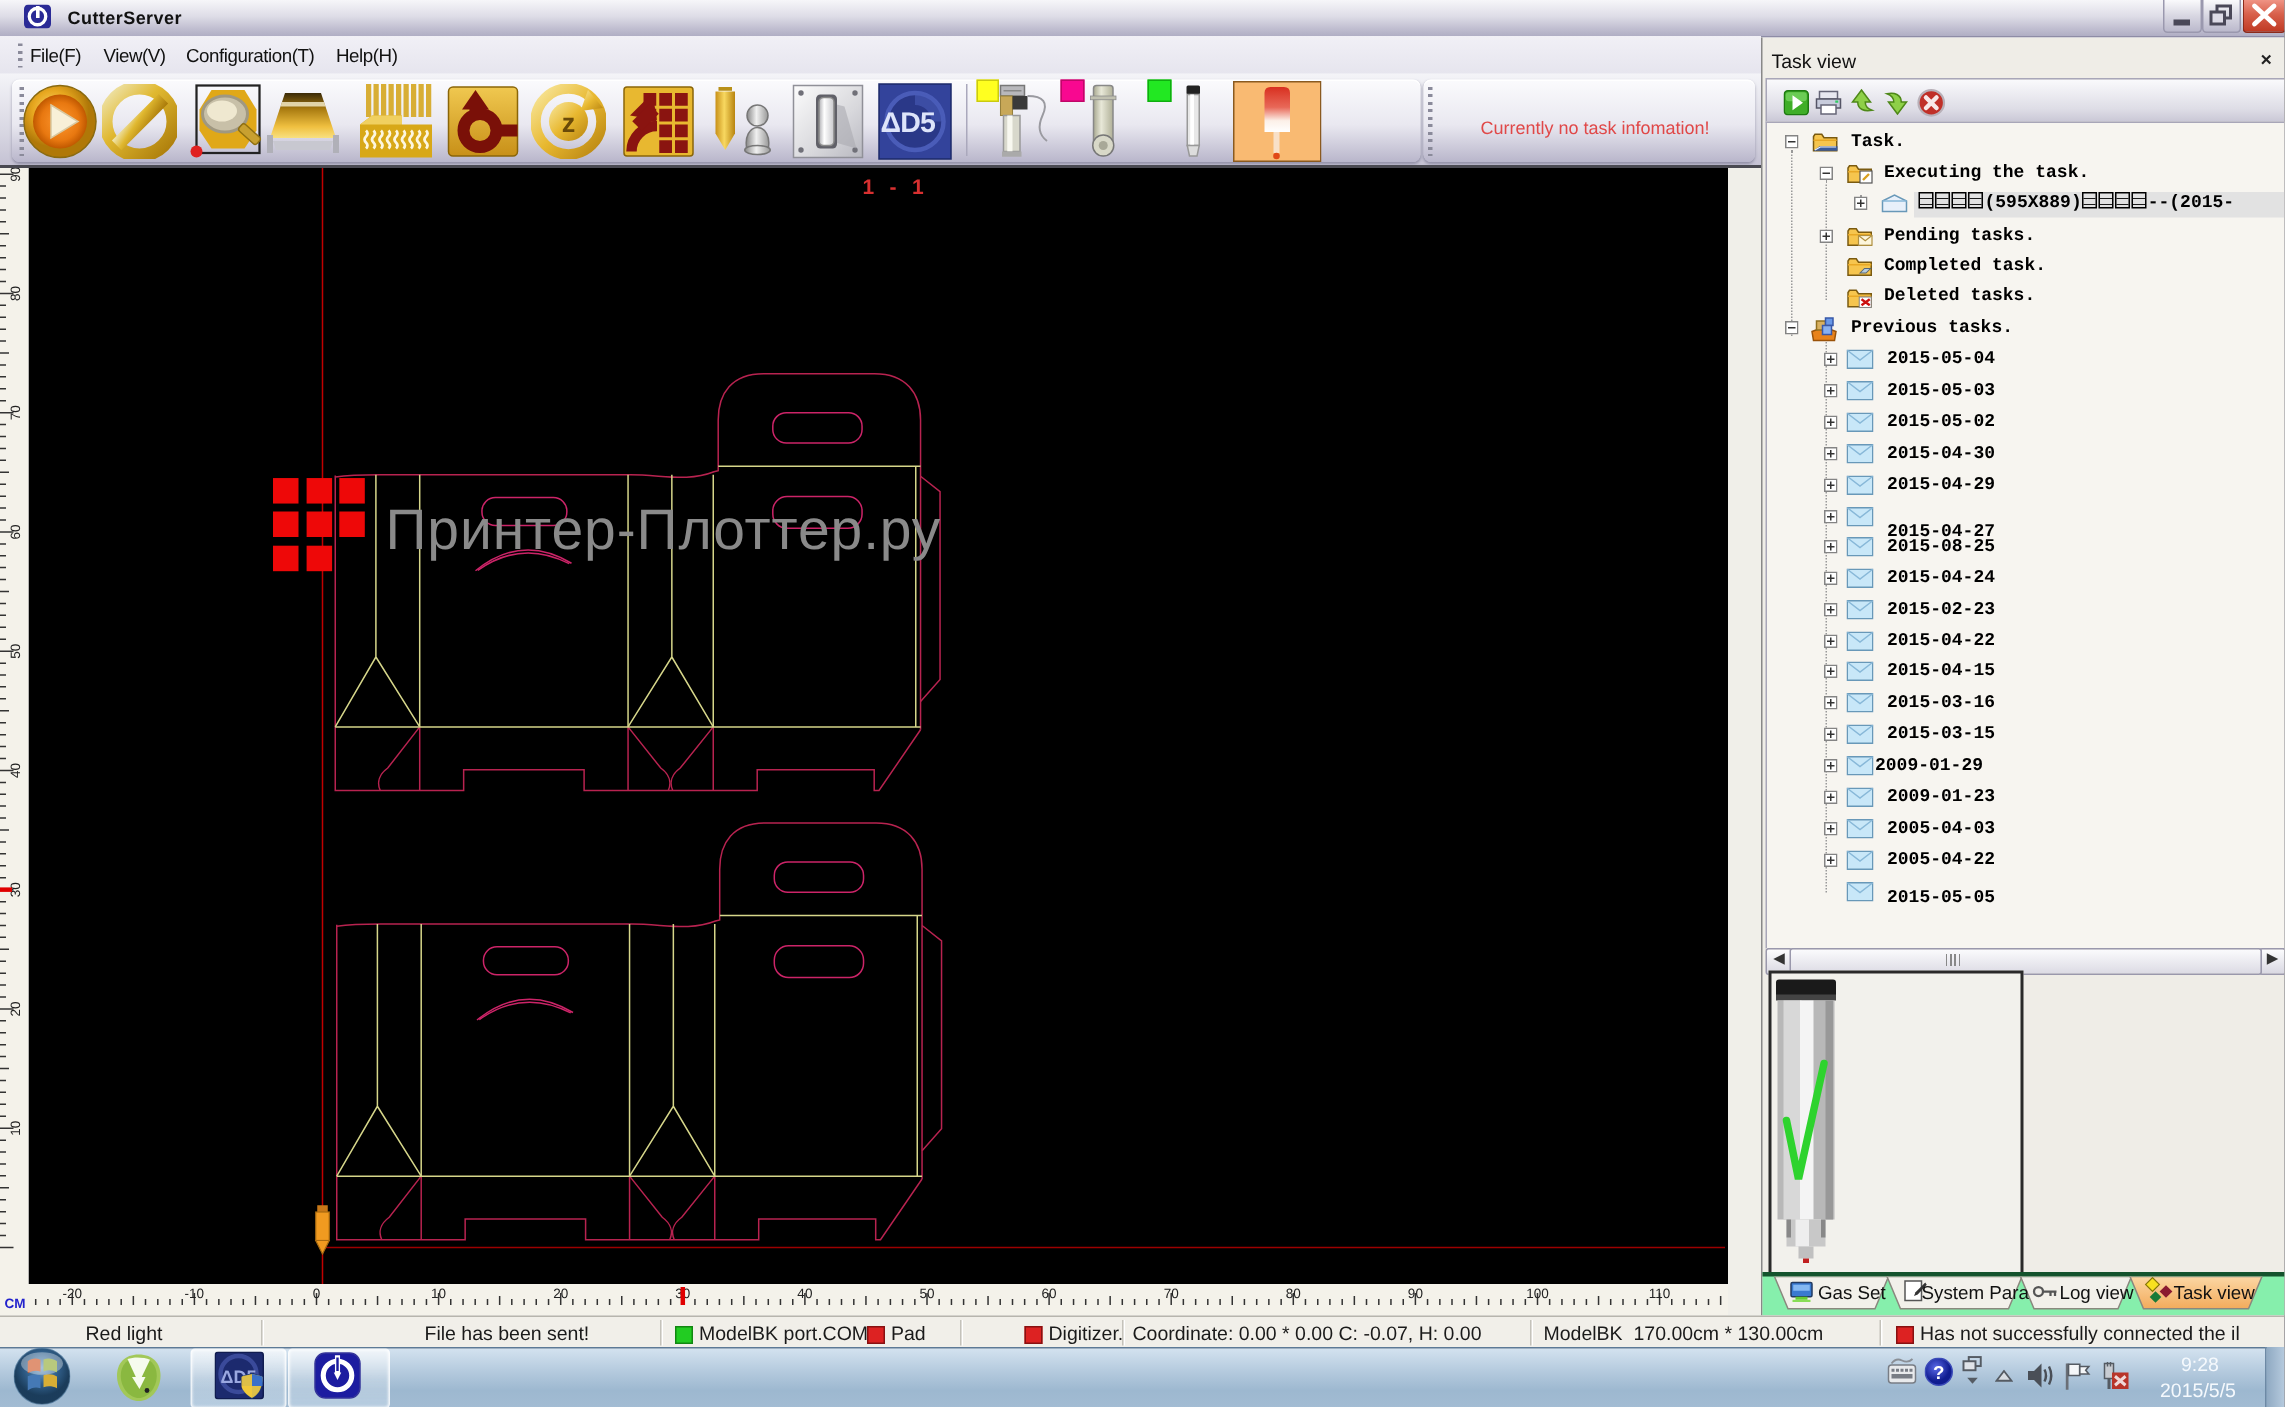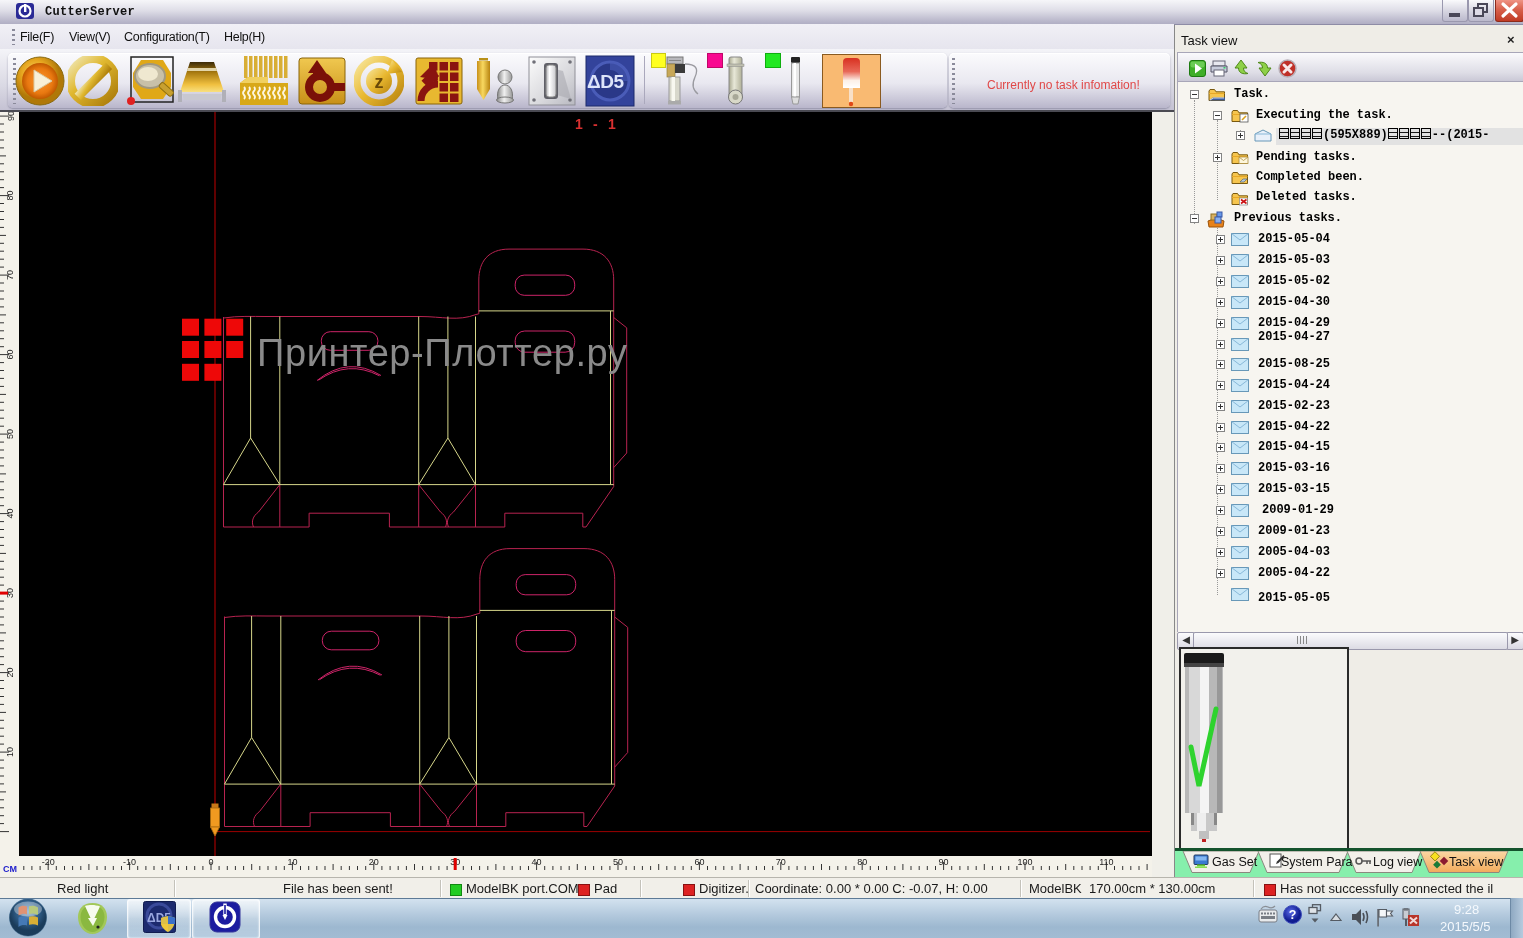--- a/index.html
+++ b/index.html
@@ -1,18 +1,18 @@
 <!DOCTYPE html>
 <html><head><meta charset="utf-8"><style>
 html,body{margin:0;padding:0;}
 #root{position:relative;width:1523px;height:938px;overflow:hidden;background:#e9e8f0;font-family:"Liberation Sans",sans-serif;}
 .abs{position:absolute;}
 
 #titlebar{left:0;top:0;width:1523px;height:24px;background:linear-gradient(#f6f6f9,#dedde7 45%,#c0bed0 80%,#b0aec4);border-bottom:1px solid #8e8ca6;}
-#title{left:45px;top:5px;font-family:Liberation Mono, monospace;font-weight:bold;font-size:12px;letter-spacing:0.3px;color:#111;}
+#title{left:45px;top:5px;font-family:Liberation Sans, sans-serif;font-weight:bold;font-size:12px;letter-spacing:0.3px;color:#111;}
 .winbtn{top:0px;width:24px;height:21px;border:1px solid #9a98ae;border-top:none;border-radius:0 0 3px 3px;background:linear-gradient(#fafafc,#d8d7e2 50%,#bbb9cc);}
 #btnclose{background:linear-gradient(#ef9384,#d8604b 45%,#c03a24);border-color:#8c2a1a;}
 
 #menubar{left:0;top:24px;width:1174px;height:25px;background:linear-gradient(#f1f0f6,#e6e5ee);}
 .menuitem{top:6px;font-size:12.5px;letter-spacing:-0.3px;color:#111;}
 .gripv{width:3px;background:repeating-linear-gradient(#8a8a9a 0 2px,transparent 2px 5px);}
 
 #toolbar{left:0;top:49px;width:1174px;height:63px;background:linear-gradient(#f4f4f8,#d9d8e3 60%,#c3c0d2);}
 .tpanel{top:53px;height:55px;border-radius:5px;background:linear-gradient(#fbfbfd,#e9e8f0 55%,#b9b6cb);box-shadow:inset 0 1px 0 #fff,0 1px 2px rgba(80,80,110,.45);}
 #darkline{left:0;top:110px;width:1174px;height:2px;background:#4a4a52;}
@@ -696,21 +696,21 @@
           <path d="M1,5.5 L16.5,5.5" stroke="#e8a825" stroke-width="1"></path>
           <rect x="8" y="6" width="9" height="6.5" fill="#fdf6dc" stroke="#b09040" stroke-width="0.8"></rect>
           <path d="M8,6 L12.5,9.5 L17,6" fill="none" stroke="#b09040" stroke-width="0.8"></path>
         </svg>
         <div class="trow" style="left:78px;top:67.5px">Pending tasks.</div>
         <svg class="abs" style="left:53px;top:89px" width="18" height="14" viewBox="0 0 18 14">
           <path d="M1,3 L1,12.5 L16.5,12.5 L16.5,3.8 L8,3.8 L6.5,1.5 L2,1.5 Z" fill="#f6c54e" stroke="#7a5a10" stroke-width="1"></path>
           <path d="M1,5.5 L16.5,5.5" stroke="#e8a825" stroke-width="1"></path>
           <path d="M9,11 L12,8 L16,8 L13,11 Z" fill="#b8ccdd" stroke="#556677" stroke-width="0.7"></path>
         </svg>
-        <div class="trow" style="left:78px;top:88px">Completed been.</div>
+        <div class="trow" style="left:78px;top:88px">Completed task.</div>
         <svg class="abs" style="left:53px;top:110px" width="18" height="14" viewBox="0 0 18 14">
           <path d="M1,3 L1,12.5 L16.5,12.5 L16.5,3.8 L8,3.8 L6.5,1.5 L2,1.5 Z" fill="#f6c54e" stroke="#7a5a10" stroke-width="1"></path>
           <path d="M1,5.5 L16.5,5.5" stroke="#e8a825" stroke-width="1"></path>
           <rect x="8.5" y="6" width="8" height="7" fill="#fff" stroke="#888" stroke-width="0.7"></rect>
           <path d="M10,7.5 L15.5,11.5 M15.5,7.5 L10,11.5" stroke="#cc1111" stroke-width="1.6"></path>
         </svg>
         <div class="trow" style="left:78px;top:108.3px">Deleted tasks.</div>
         <svg class="abs" style="left:12px;top:132px" width="9" height="9" viewBox="0 0 9 9">
           <rect x="0.5" y="0.5" width="8" height="8" fill="#fff" stroke="#848484"></rect>
           <line x1="2" y1="4.5" x2="7" y2="4.5" stroke="#333"></line>
@@ -774,21 +774,21 @@
         <div class="trow" style="left:80px;top:233.8px">2015-04-29</div>
         <svg class="abs" style="left:38px;top:257.6px" width="9" height="9" viewBox="0 0 9 9">
           <rect x="0.5" y="0.5" width="8" height="8" fill="#fff" stroke="#848484"></rect>
           <line x1="2" y1="4.5" x2="7" y2="4.5" stroke="#333"></line>
           <line x1="4.5" y1="2" x2="4.5" y2="7" stroke="#333"></line>
         </svg>
         <svg class="abs" style="left:53px;top:255.60000000000002px" width="18" height="13" viewBox="0 0 18 13">
           <rect x="0.5" y="0.5" width="17" height="12" fill="#c8e7f8" stroke="#6898b8"></rect>
           <path d="M0.5,0.5 L9,7 L17.5,0.5" fill="none" stroke="#88b8d8"></path>
         </svg>
-        <div class="trow" style="left:80px;top:248px">2015-04-27</div>
+        <div class="trow" style="left:80px;top:265px">2015-04-27</div>
         <svg class="abs" style="left:38px;top:278px" width="9" height="9" viewBox="0 0 9 9">
           <rect x="0.5" y="0.5" width="8" height="8" fill="#fff" stroke="#848484"></rect>
           <line x1="2" y1="4.5" x2="7" y2="4.5" stroke="#333"></line>
           <line x1="4.5" y1="2" x2="4.5" y2="7" stroke="#333"></line>
         </svg>
         <svg class="abs" style="left:53px;top:276px" width="18" height="13" viewBox="0 0 18 13">
           <rect x="0.5" y="0.5" width="17" height="12" fill="#c8e7f8" stroke="#6898b8"></rect>
           <path d="M0.5,0.5 L9,7 L17.5,0.5" fill="none" stroke="#88b8d8"></path>
         </svg>
         <div class="trow" style="left:80px;top:275px">2015-08-25</div>
@@ -854,21 +854,21 @@
         <div class="trow" style="left:80px;top:399.9px">2015-03-15</div>
         <svg class="abs" style="left:38px;top:424px" width="9" height="9" viewBox="0 0 9 9">
           <rect x="0.5" y="0.5" width="8" height="8" fill="#fff" stroke="#848484"></rect>
           <line x1="2" y1="4.5" x2="7" y2="4.5" stroke="#333"></line>
           <line x1="4.5" y1="2" x2="4.5" y2="7" stroke="#333"></line>
         </svg>
         <svg class="abs" style="left:53px;top:422px" width="18" height="13" viewBox="0 0 18 13">
           <rect x="0.5" y="0.5" width="17" height="12" fill="#c8e7f8" stroke="#6898b8"></rect>
           <path d="M0.5,0.5 L9,7 L17.5,0.5" fill="none" stroke="#88b8d8"></path>
         </svg>
-        <div class="trow" style="left:84px;top:421px">2009-01-29</div>
+        <div class="trow" style="left:72px;top:421px">2009-01-29</div>
         <svg class="abs" style="left:38px;top:445.1px" width="9" height="9" viewBox="0 0 9 9">
           <rect x="0.5" y="0.5" width="8" height="8" fill="#fff" stroke="#848484"></rect>
           <line x1="2" y1="4.5" x2="7" y2="4.5" stroke="#333"></line>
           <line x1="4.5" y1="2" x2="4.5" y2="7" stroke="#333"></line>
         </svg>
         <svg class="abs" style="left:53px;top:443.1px" width="18" height="13" viewBox="0 0 18 13">
           <rect x="0.5" y="0.5" width="17" height="12" fill="#c8e7f8" stroke="#6898b8"></rect>
           <path d="M0.5,0.5 L9,7 L17.5,0.5" fill="none" stroke="#88b8d8"></path>
         </svg>
         <div class="trow" style="left:80px;top:442.1px">2009-01-23</div>

